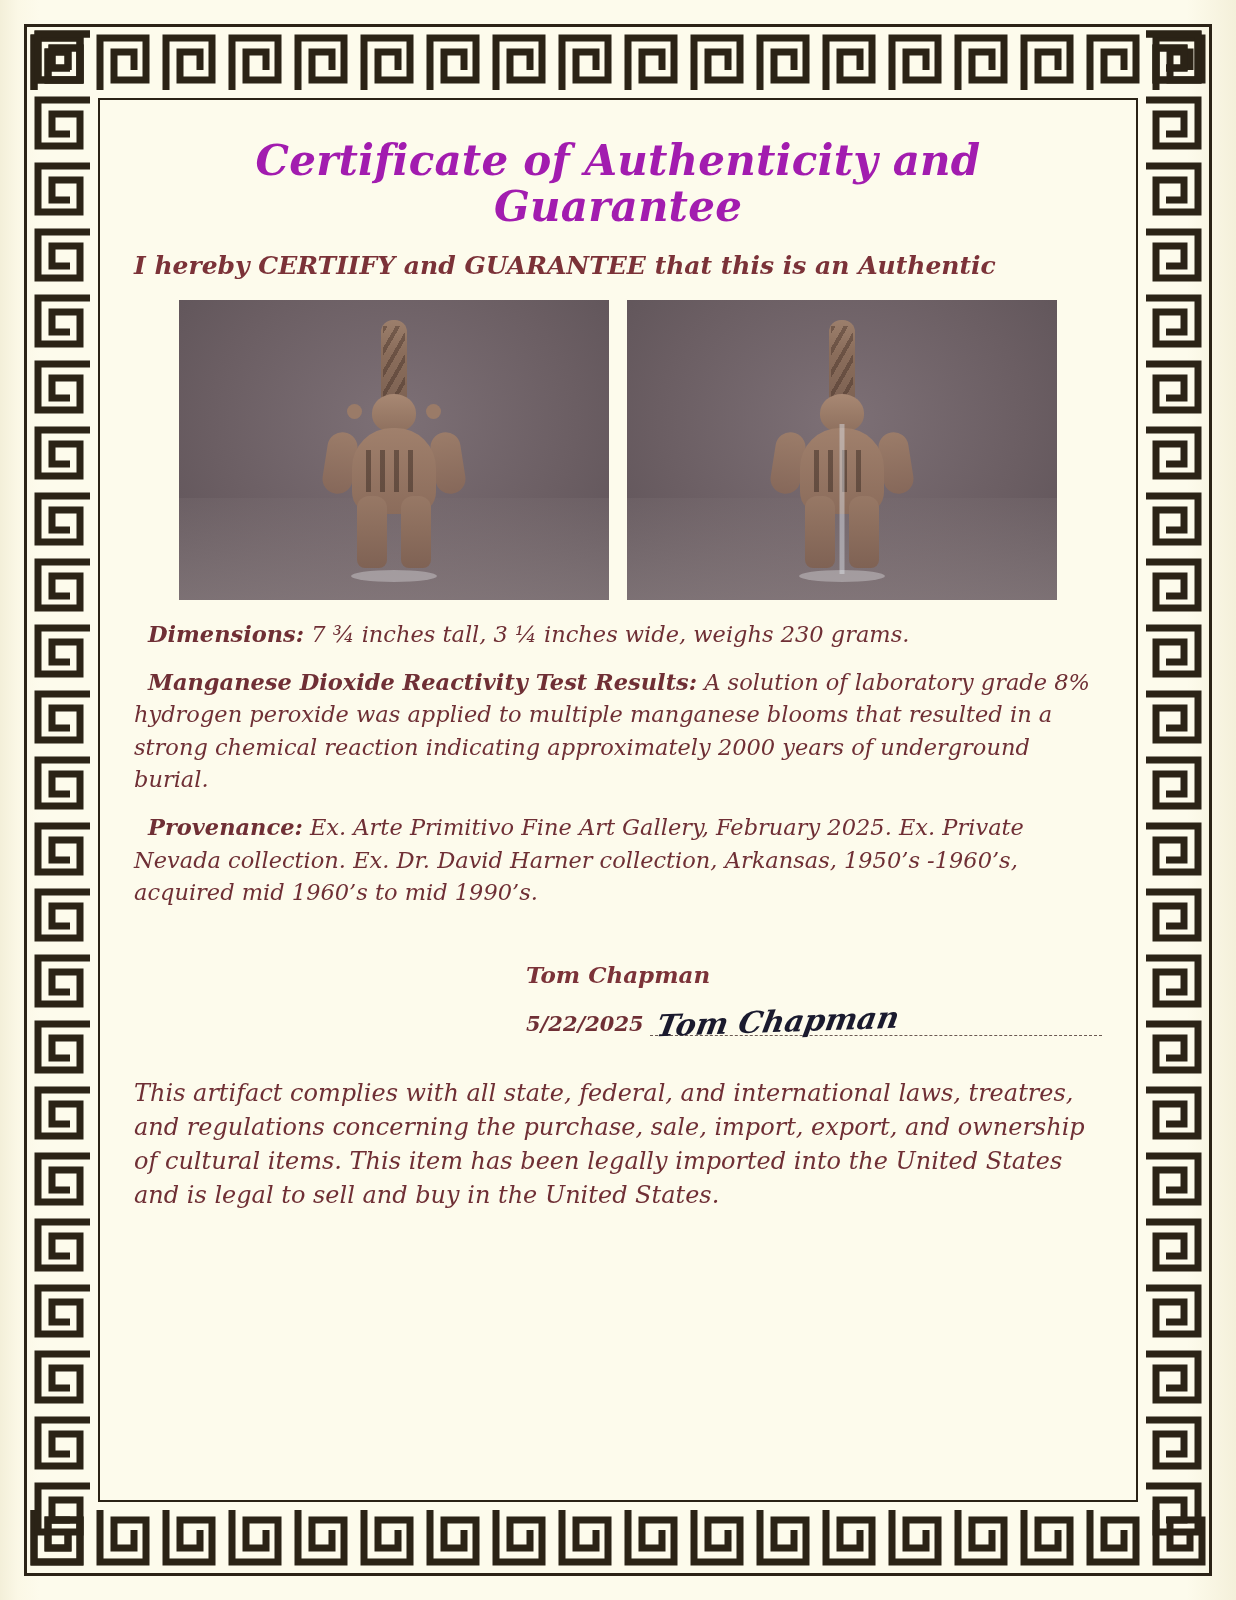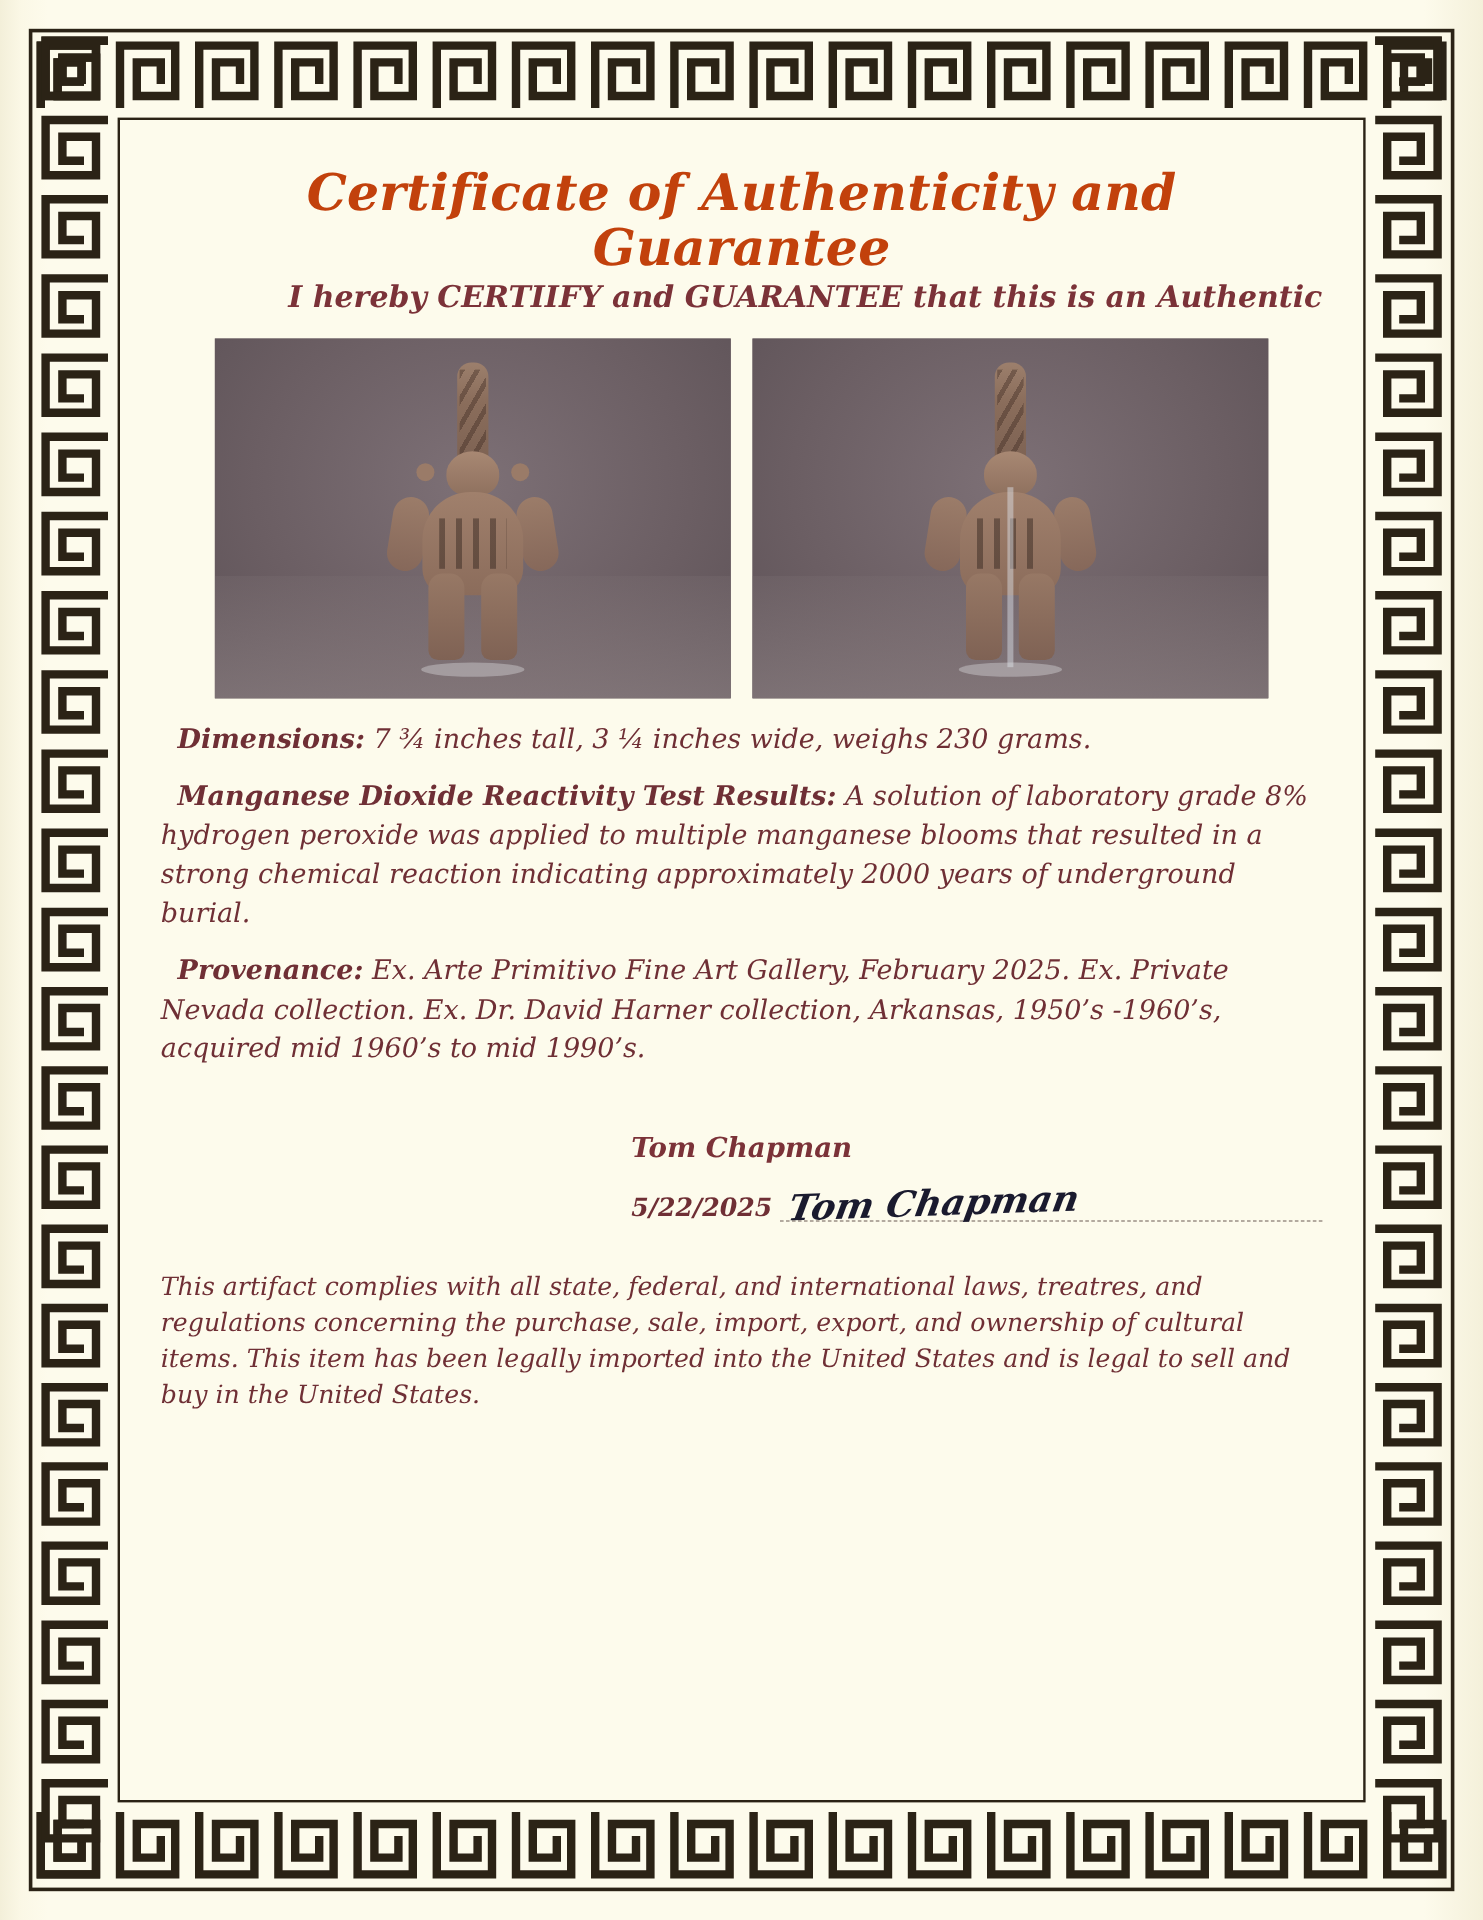--- a/index.html
+++ b/index.html
@@ -71,28 +71,28 @@
     padding: 18px 22px 0 22px;
     color: #6a2b30;
   }
 
   .cert-title {
     text-align: center;
     font-size: 42px;
     font-weight: 700;
     font-style: italic;
     font-family: "DejaVu Serif", serif;
-    color: #c2410c;
+    color: #a21caf;
     letter-spacing: 0.2px;
-    margin: 8px 0 0 0;
+    margin: 8px 0 18px 0;
     line-height: 1.1;
   }
 
   .cert-statement {
-    text-align: right;
+    text-align: left;
     font-size: 25px;
     font-style: italic;
     font-weight: 700;
     color: #7b3238;
     line-height: 1.42;
     margin-bottom: 16px;
   }
 
   .photos {
     display: flex;
@@ -236,21 +236,21 @@
     font-family: "DejaVu Serif", serif;
     font-style: italic;
     font-size: 30px;
     color: #1a1a2e;
     transform: skewX(-12deg) rotate(-2deg);
     white-space: nowrap;
   }
 
   .legal {
     margin-top: 40px;
-    font-size: 21px;
+    font-size: 24px;
     font-style: italic;
     line-height: 1.42;
     color: #6f2f35;
   }
 </style>
 </head>
 <body>
 
 <div class="page">
   <div class="paper-edge"></div>

